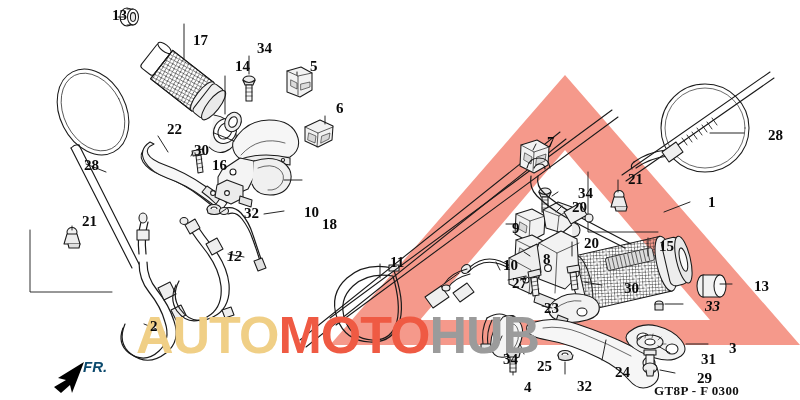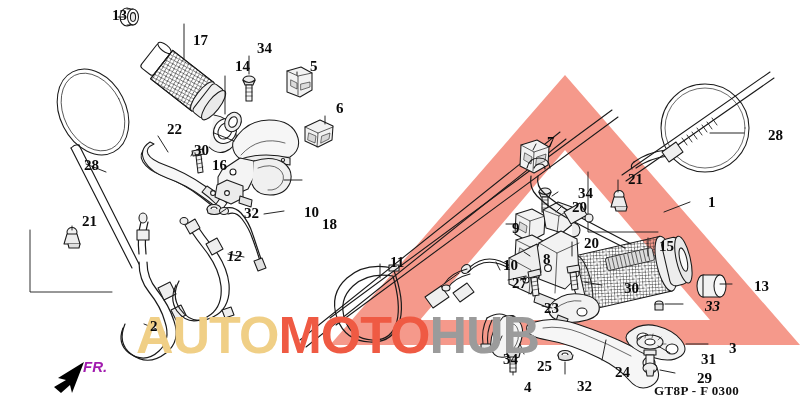--- a/index.html
+++ b/index.html
@@ -7,21 +7,21 @@
   body{width:800px;height:400px;overflow:hidden;
        font-family:"Liberation Serif",serif;}
   #stage{position:relative;width:800px;height:400px;background:#ffffff;}
   #stage svg{position:absolute;left:0;top:0;}
   .lbl{position:absolute;font-family:"Liberation Serif",serif;font-weight:700;
        color:#0a0a0a;font-size:15px;line-height:1;letter-spacing:0px;
        white-space:nowrap;}
   .partno{position:absolute;font-family:"Liberation Serif",serif;font-weight:700;
        color:#111;font-size:13px;letter-spacing:.4px;white-space:nowrap;}
   .frlbl{position:absolute;font-family:"Liberation Sans",sans-serif;font-weight:700;
-       font-style:italic;color:#a21caf;font-size:15px;white-space:nowrap;}
+       font-style:italic;color:#0c4a6e;font-size:15px;white-space:nowrap;}
   .wm{position:absolute;font-family:"Liberation Sans",sans-serif;font-weight:700;
       font-size:52px;letter-spacing:-1px;white-space:nowrap;line-height:1;text-align:right;}
   .wm-auto{color:#f0cf86;}
   .wm-moto{color:#ef5a43;}
   .wm-hub{color:#9b9b9b;}
 </style>
 </head>
 <body>
 
 <div id="stage">

